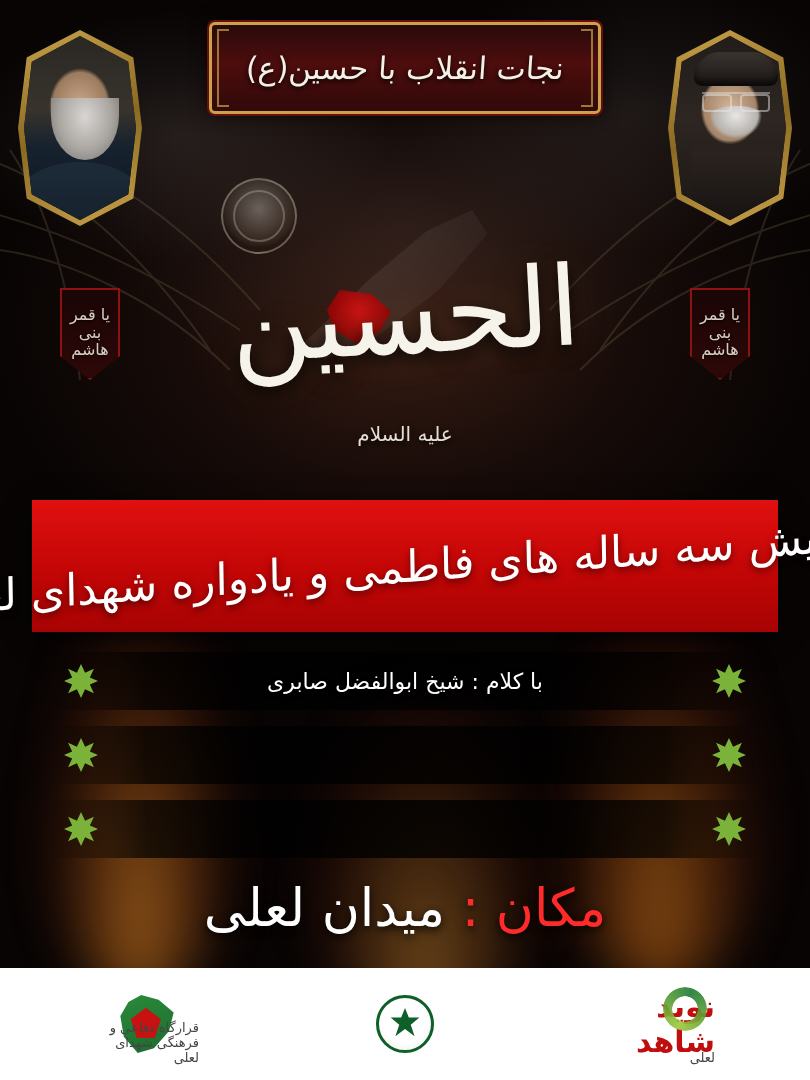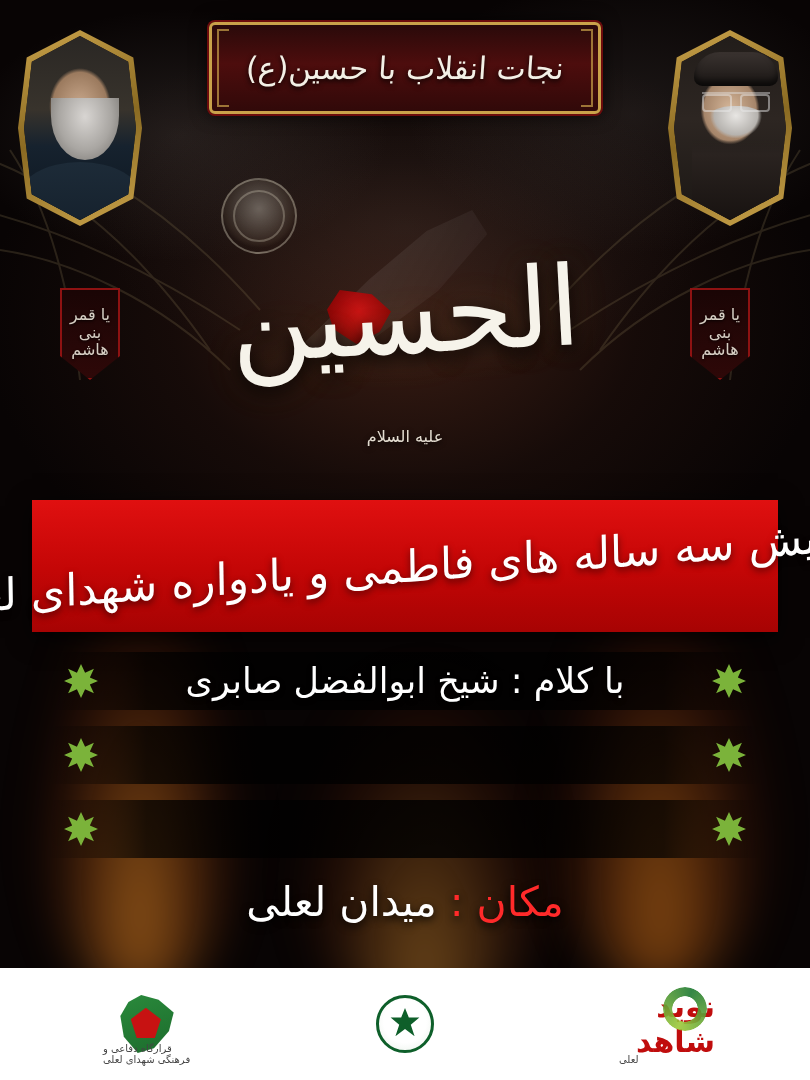--- a/index.html
+++ b/index.html
@@ -159,21 +159,21 @@
     text-align: center;
   }
   .center-callig .main-word {
     font-size: 110px; color: #f6f3ea; line-height: .95;
     text-shadow: 0 6px 18px rgba(0,0,0,.9), 0 0 40px rgba(255,180,90,.15);
     direction: rtl; letter-spacing: -6px;
     transform: rotate(-3deg);
   }
   .center-callig .sub-word {
     position: absolute; bottom: 34px; left: 50%; transform: translateX(-50%);
-    font-size: 16px; color: #efe9dc; opacity: .95; direction: rtl;
+    font-size: 20px; color: #efe9dc; opacity: .95; direction: rtl;
     text-shadow: 0 2px 6px rgba(0,0,0,.9);
   }
   .blood {
     position:absolute; left: 232px; top: 140px; width: 64px; height: 54px;
     background: radial-gradient(ellipse at 50% 40%, #d01414 0%, #8e0606 70%, rgba(0,0,0,0) 75%);
     filter: blur(.5px);
     clip-path: polygon(20% 0,70% 8%,100% 40%,82% 78%,46% 100%,10% 72%,0 36%);
     opacity:.95;
   }
   .feather {
@@ -214,51 +214,51 @@
   }
   .info-row {
     position: relative;
     height: 58px;
     margin-bottom: 16px;
     display: flex; align-items: center; justify-content: center;
     background: linear-gradient(90deg, rgba(0,0,0,0) 0%, rgba(0,0,0,.72) 14%, rgba(0,0,0,.82) 50%, rgba(0,0,0,.72) 86%, rgba(0,0,0,0) 100%);
     border-radius: 6px;
   }
   .info-row .label {
-    font-size: 35px; color: #ffffff; direction: rtl; white-space: nowrap;
+    font-size: 22px; color: #ffffff; direction: rtl; white-space: nowrap;
     text-shadow: 0 2px 5px rgba(0,0,0,.9);
   }
   .orn {
     position: absolute; top: 50%; transform: translateY(-50%);
     width: 34px; height: 34px;
     background: #7bb33a;
     clip-path: polygon(50% 0%, 62% 26%, 88% 14%, 76% 40%, 100% 50%, 76% 60%, 88% 86%, 62% 74%, 50% 100%, 38% 74%, 12% 86%, 24% 60%, 0% 50%, 24% 40%, 12% 14%, 38% 26%);
   }
   .orn.l { left: 18px; }
   .orn.r { right: 18px; }
 
   .place-row {
     position: absolute; left: 0; right: 0; top: 878px;
     text-align: center;
   }
   .place-row .place {
-    font-size: 41px; color: #ffffff; direction: rtl; white-space: nowrap;
+    font-size: 52px; color: #ffffff; direction: rtl; white-space: nowrap;
     text-shadow: 0 3px 8px rgba(0,0,0,.95);
   }
   .place-row .place .key { color: #ff2a2a; }
 
   
   .footer {
     position: absolute; left: 0; right: 0; bottom: 0;
     height: 112px; background: #ffffff;
     display: flex; align-items: center; justify-content: space-around;
     padding: 0 18px;
   }
   .logo { position: relative; width: 104px; height: 86px; display:flex; align-items:center; justify-content:center; }
-  .logo .cap { position:absolute; bottom:2px; left:8px; right:0; text-align:left; font-size:10px; color:#444; direction:rtl; }
+  .logo .cap { position:absolute; bottom:2px; left:8px; right:0; text-align:right; font-size:13px; color:#444; direction:rtl; }
 
   .logo-navid .mark {
     font-size: 30px; color: #c00d0d; direction: rtl; font-weight: bold;
     text-shadow: 0 1px 0 #fff;
   }
   .logo-navid .swirl {
     position:absolute; right: 8px; top: 6px; width: 44px; height: 44px;
     border-radius: 50%;
     background: conic-gradient(from 20deg, #1f7a33, #9ec93a, #1f7a33);
     -webkit-mask: radial-gradient(circle at 50% 50%, transparent 40%, #000 42%);

